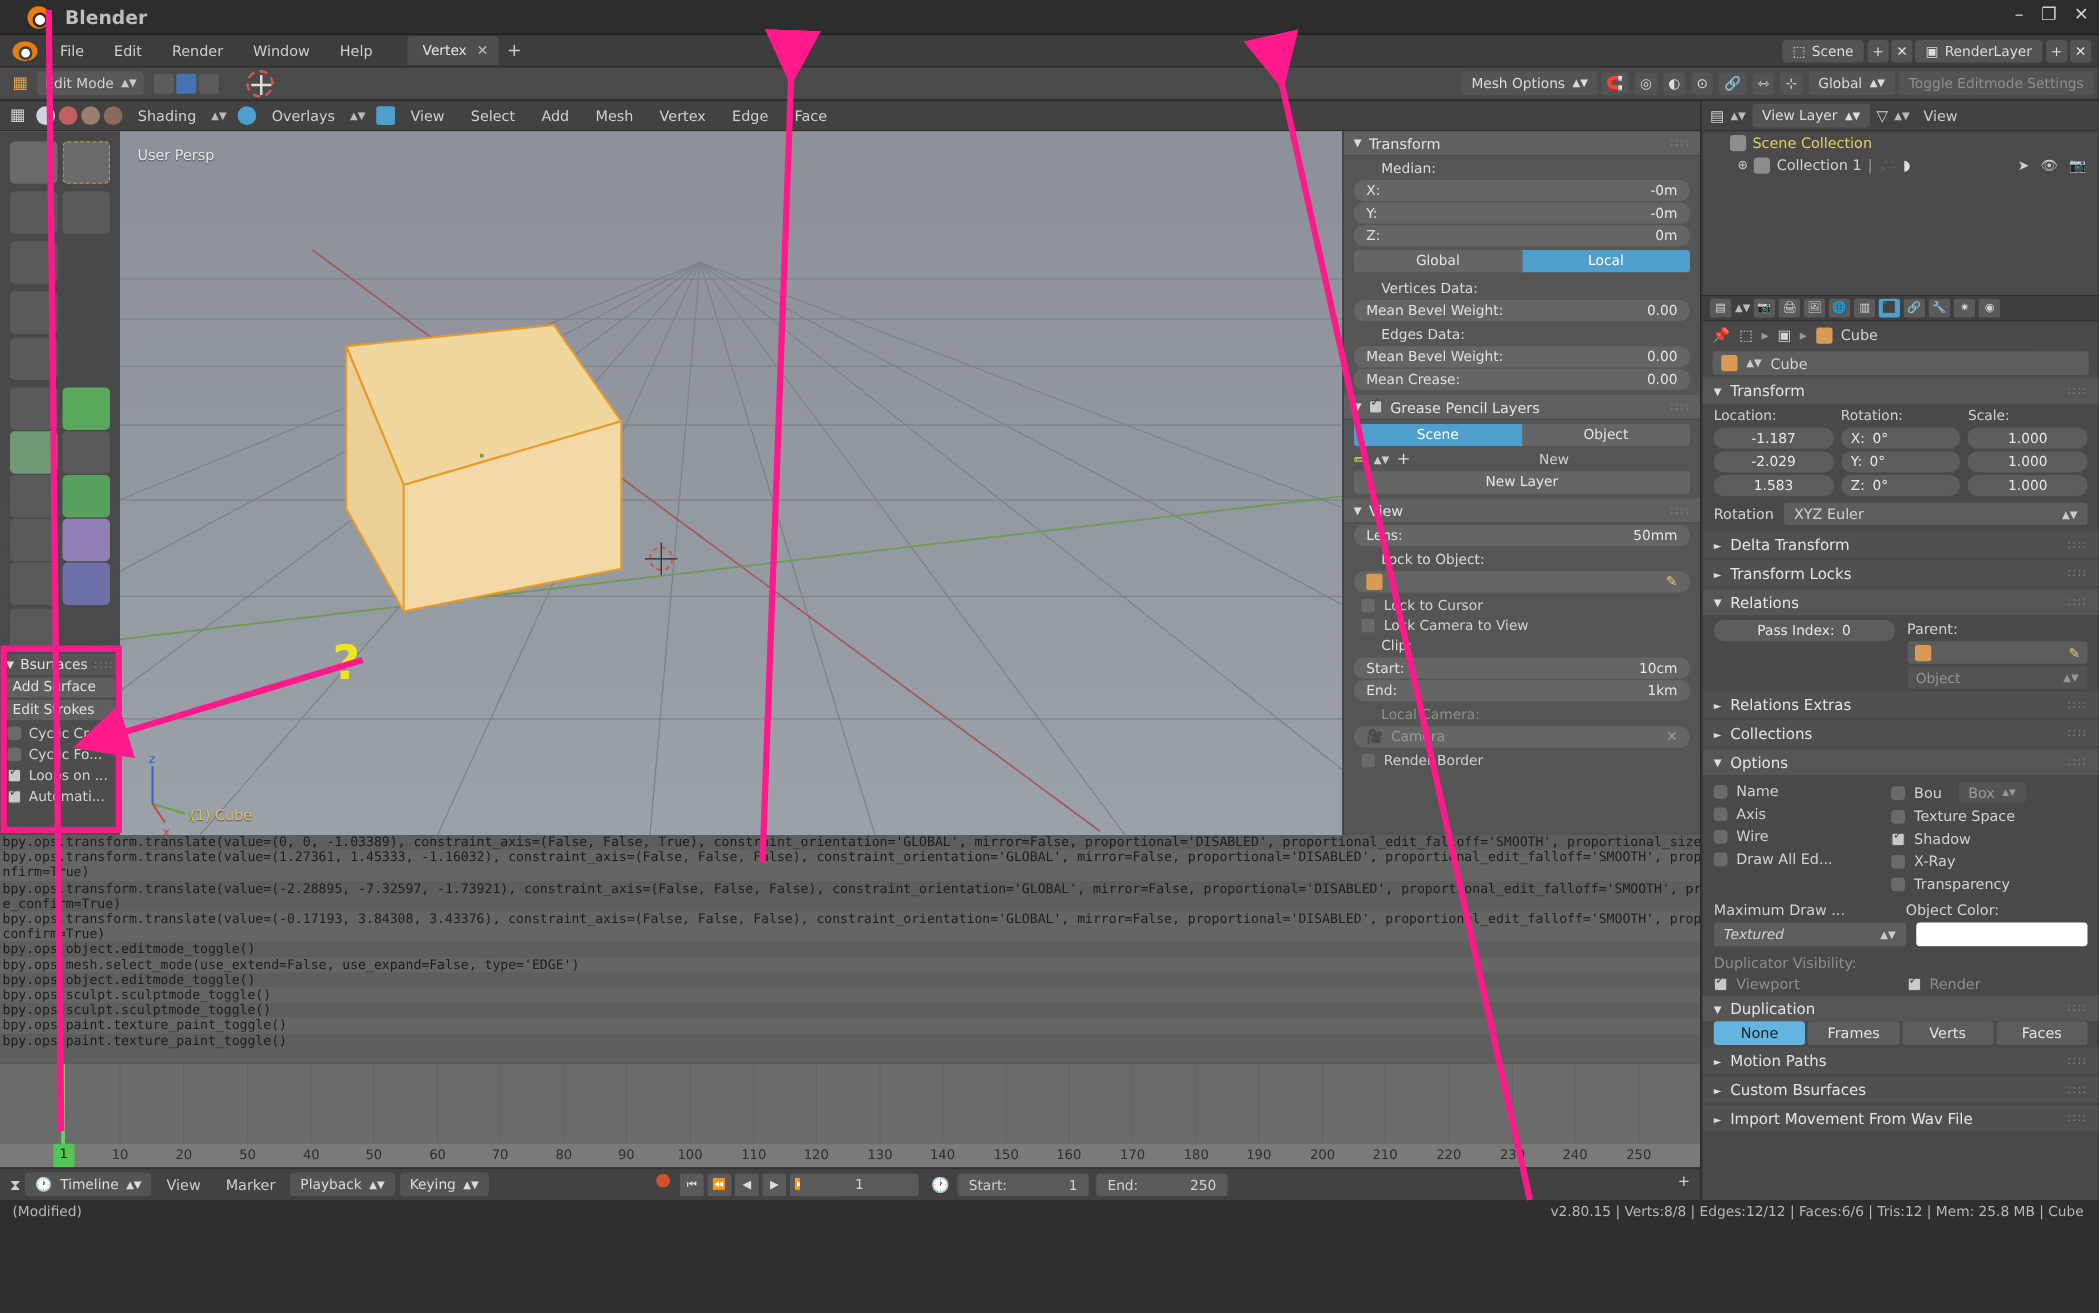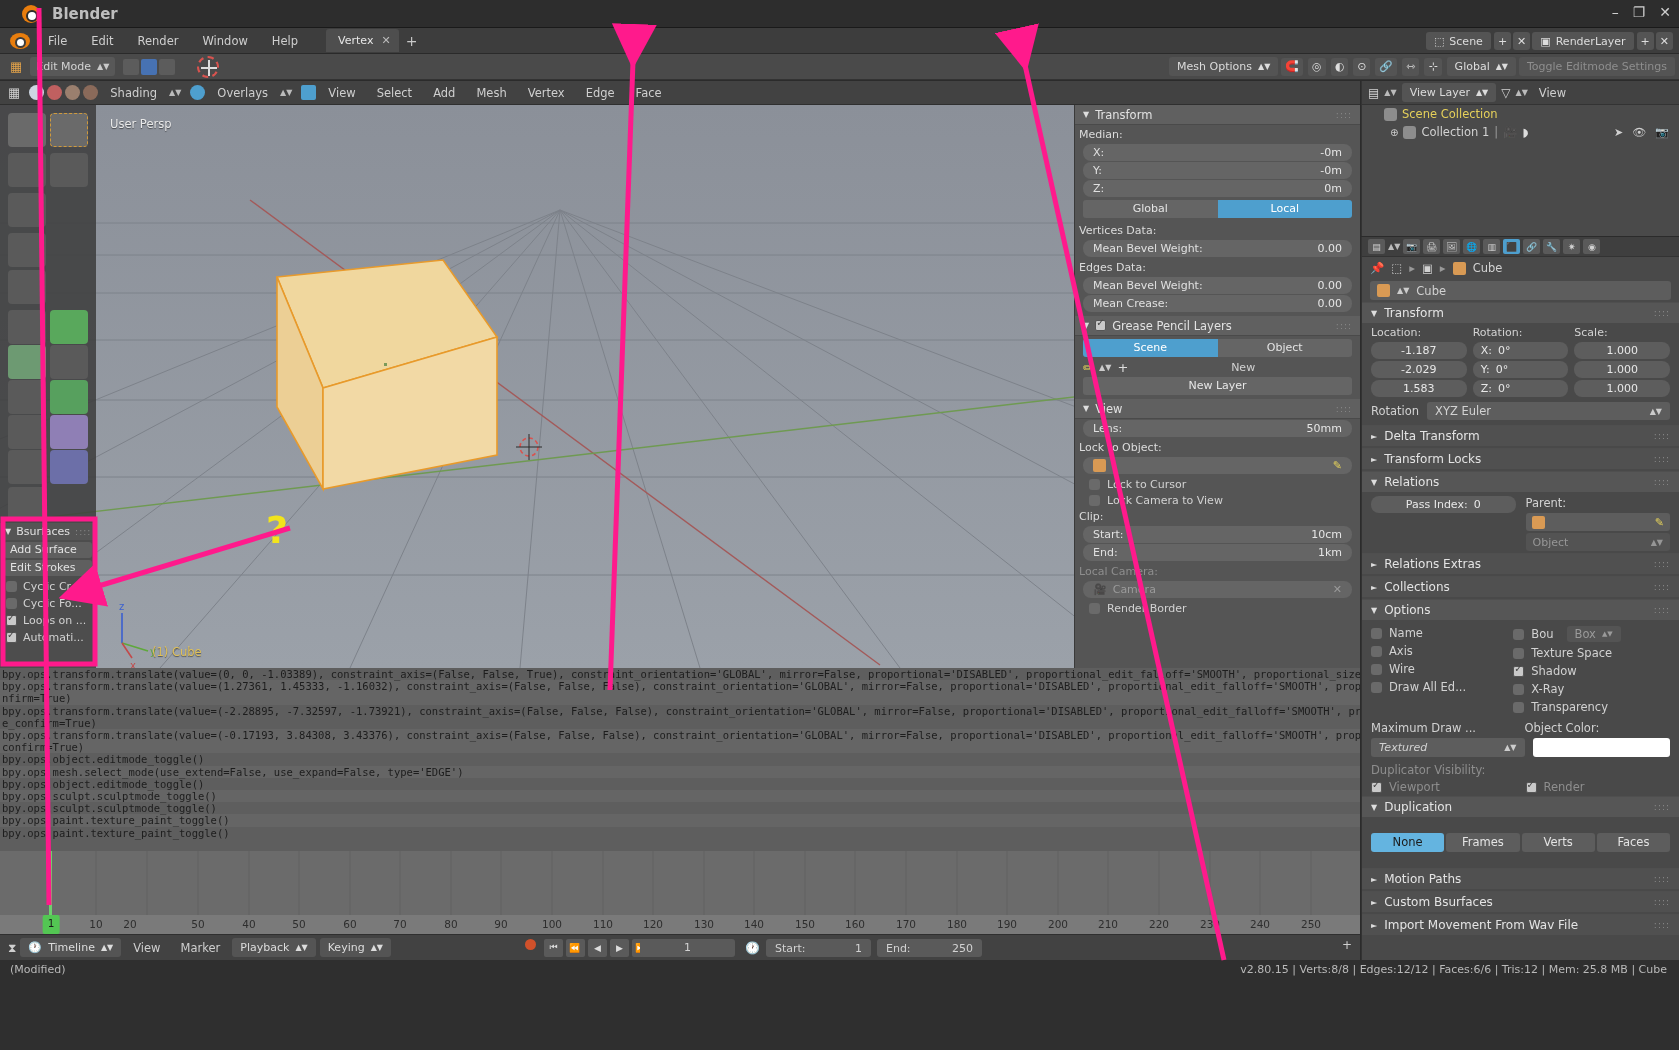--- a/index.html
+++ b/index.html
@@ -73,21 +73,21 @@
   .ltool { position:absolute; left:0; top:105px; width:96px; height:563px;
       background:rgba(60,60,60,.86); }
   .tool-cell { position:absolute; width:38px; height:34px; border-radius:4px; background:#5a5a5a; }
 
   
   .npanel { position:absolute; left:1074px; top:105px; width:286px; height:563px; background:#555555;
      border-left:1px solid #3a3a3a; overflow:hidden; }
   .pn-head { height:20px; background:#606060; display:flex; align-items:center; gap:6px;
      padding:0 8px; font-size:11.5px; color:#e2e2e2; border-bottom:1px solid #4a4a4a;}
   .tri { font-size:8px; color:#ddd; }
-  .lbl { padding:3px 0 2px 4px; font-size:11px; color:#dcdcdc;}
+  .lbl { padding:3px 0 2px 30px; font-size:11px; color:#dcdcdc;}
   .fld { margin:1px 8px; height:17px; background:#656565; border-radius:8px;
     display:flex; align-items:center; justify-content:space-between; padding:0 10px; font-size:11px;
     color:#e6e6e6; }
   .fld .k{ color:#e0e0e0;}
   .seg { display:flex; margin:3px 8px; border-radius:3px; overflow:hidden; height:18px;}
   .seg > div { flex:1; text-align:center; font-size:11px; line-height:18px; background:#656565; color:#e4e4e4;}
   .seg > div.act { background:#4e9fce; color:#fff; }
   .chk { width:11px;height:11px;border-radius:2px;background:#6d6d6d;display:inline-block;
      border:1px solid #555; position:relative; vertical-align:-1px;}
   .chk.on{ background:#c9c9c9; }
@@ -120,21 +120,21 @@
      padding:0 9px; font-size:12px; color:#e4e4e4; margin-top:2px; border-top:1px solid #4f4f4f;}
   .sect.closed { background:#505050; }
   .three-col { display:flex; gap:6px; padding:3px 9px 0 9px; font-size:11px;}
   .three-col > div { flex:1; }
   .vfield { height:17px; background:#5d5d5d; border-radius:8px; margin-bottom:2px;
      display:flex; align-items:center; justify-content:center; font-size:11px; color:#e8e8e8;}
   .vfield.lbl2 { justify-content:flex-start; padding-left:8px; gap:6px;}
   .rowline { display:flex; align-items:center; gap:8px; padding:3px 9px; font-size:11.5px;}
   .cbrow { display:flex; align-items:center; gap:7px; font-size:11.5px; padding:2px 0; }
   .cubeicon { width:13px;height:13px;background:#d99a54; border-radius:2px; display:inline-block;}
-  .seg4 { display:flex; margin:16px 9px; gap:2px; height:19px;}
+  .seg4 { display:flex; margin:0 9px; gap:2px; height:19px;}
   .seg4 > div { flex:1; text-align:center; line-height:19px; background:#5d5d5d;
      font-size:11.5px; border-radius:3px; color:#e4e4e4;}
   .seg4 > div.act { background:#64b4e0; color:#1b1b1b;}
 
   
   .infoed { position:absolute; left:0; top:668px; width:1360px; height:183px;
      background:#5e5e5e; overflow:hidden; }
   .info-line { font-family:"DejaVu Sans Mono","Liberation Mono",monospace; font-size:10.5px;
      color:#1d1d1d; white-space:nowrap; line-height:12.2px; padding-left:2px;}
   .info-line.alt { background:#656565; }
@@ -781,21 +781,21 @@
         <line x1="1159" y1="0" x2="1159" y2="64"></line>
           <line x1="1210" y1="0" x2="1210" y2="64"></line>
         <line x1="1260" y1="0" x2="1260" y2="64"></line>
           <line x1="1311" y1="0" x2="1311" y2="64"></line>
       </g>
       <rect y="64" width="1360" height="19" fill="#7a7a7a"></rect>
     </svg>
     <div class="cfra" style="left:49px"></div>
     <div class="cfra-badge" style="left:51px">1</div>
     <div class="tl-tick" style="left:96px;top:67px">10</div>
-    <div class="tl-tick" style="left:130px;top:67px">20</div>
+    <div class="tl-tick" style="left:147px;top:67px">20</div>
     <div class="tl-tick" style="left:198px;top:67px">50</div>
     <div class="tl-tick" style="left:249px;top:67px">40</div>
     <div class="tl-tick" style="left:299px;top:67px">50</div>
     <div class="tl-tick" style="left:350px;top:67px">60</div>
     <div class="tl-tick" style="left:400px;top:67px">70</div>
     <div class="tl-tick" style="left:451px;top:67px">80</div>
     <div class="tl-tick" style="left:501px;top:67px">90</div>
     <div class="tl-tick" style="left:552px;top:67px">100</div>
     <div class="tl-tick" style="left:603px;top:67px">110</div>
     <div class="tl-tick" style="left:653px;top:67px">120</div>

